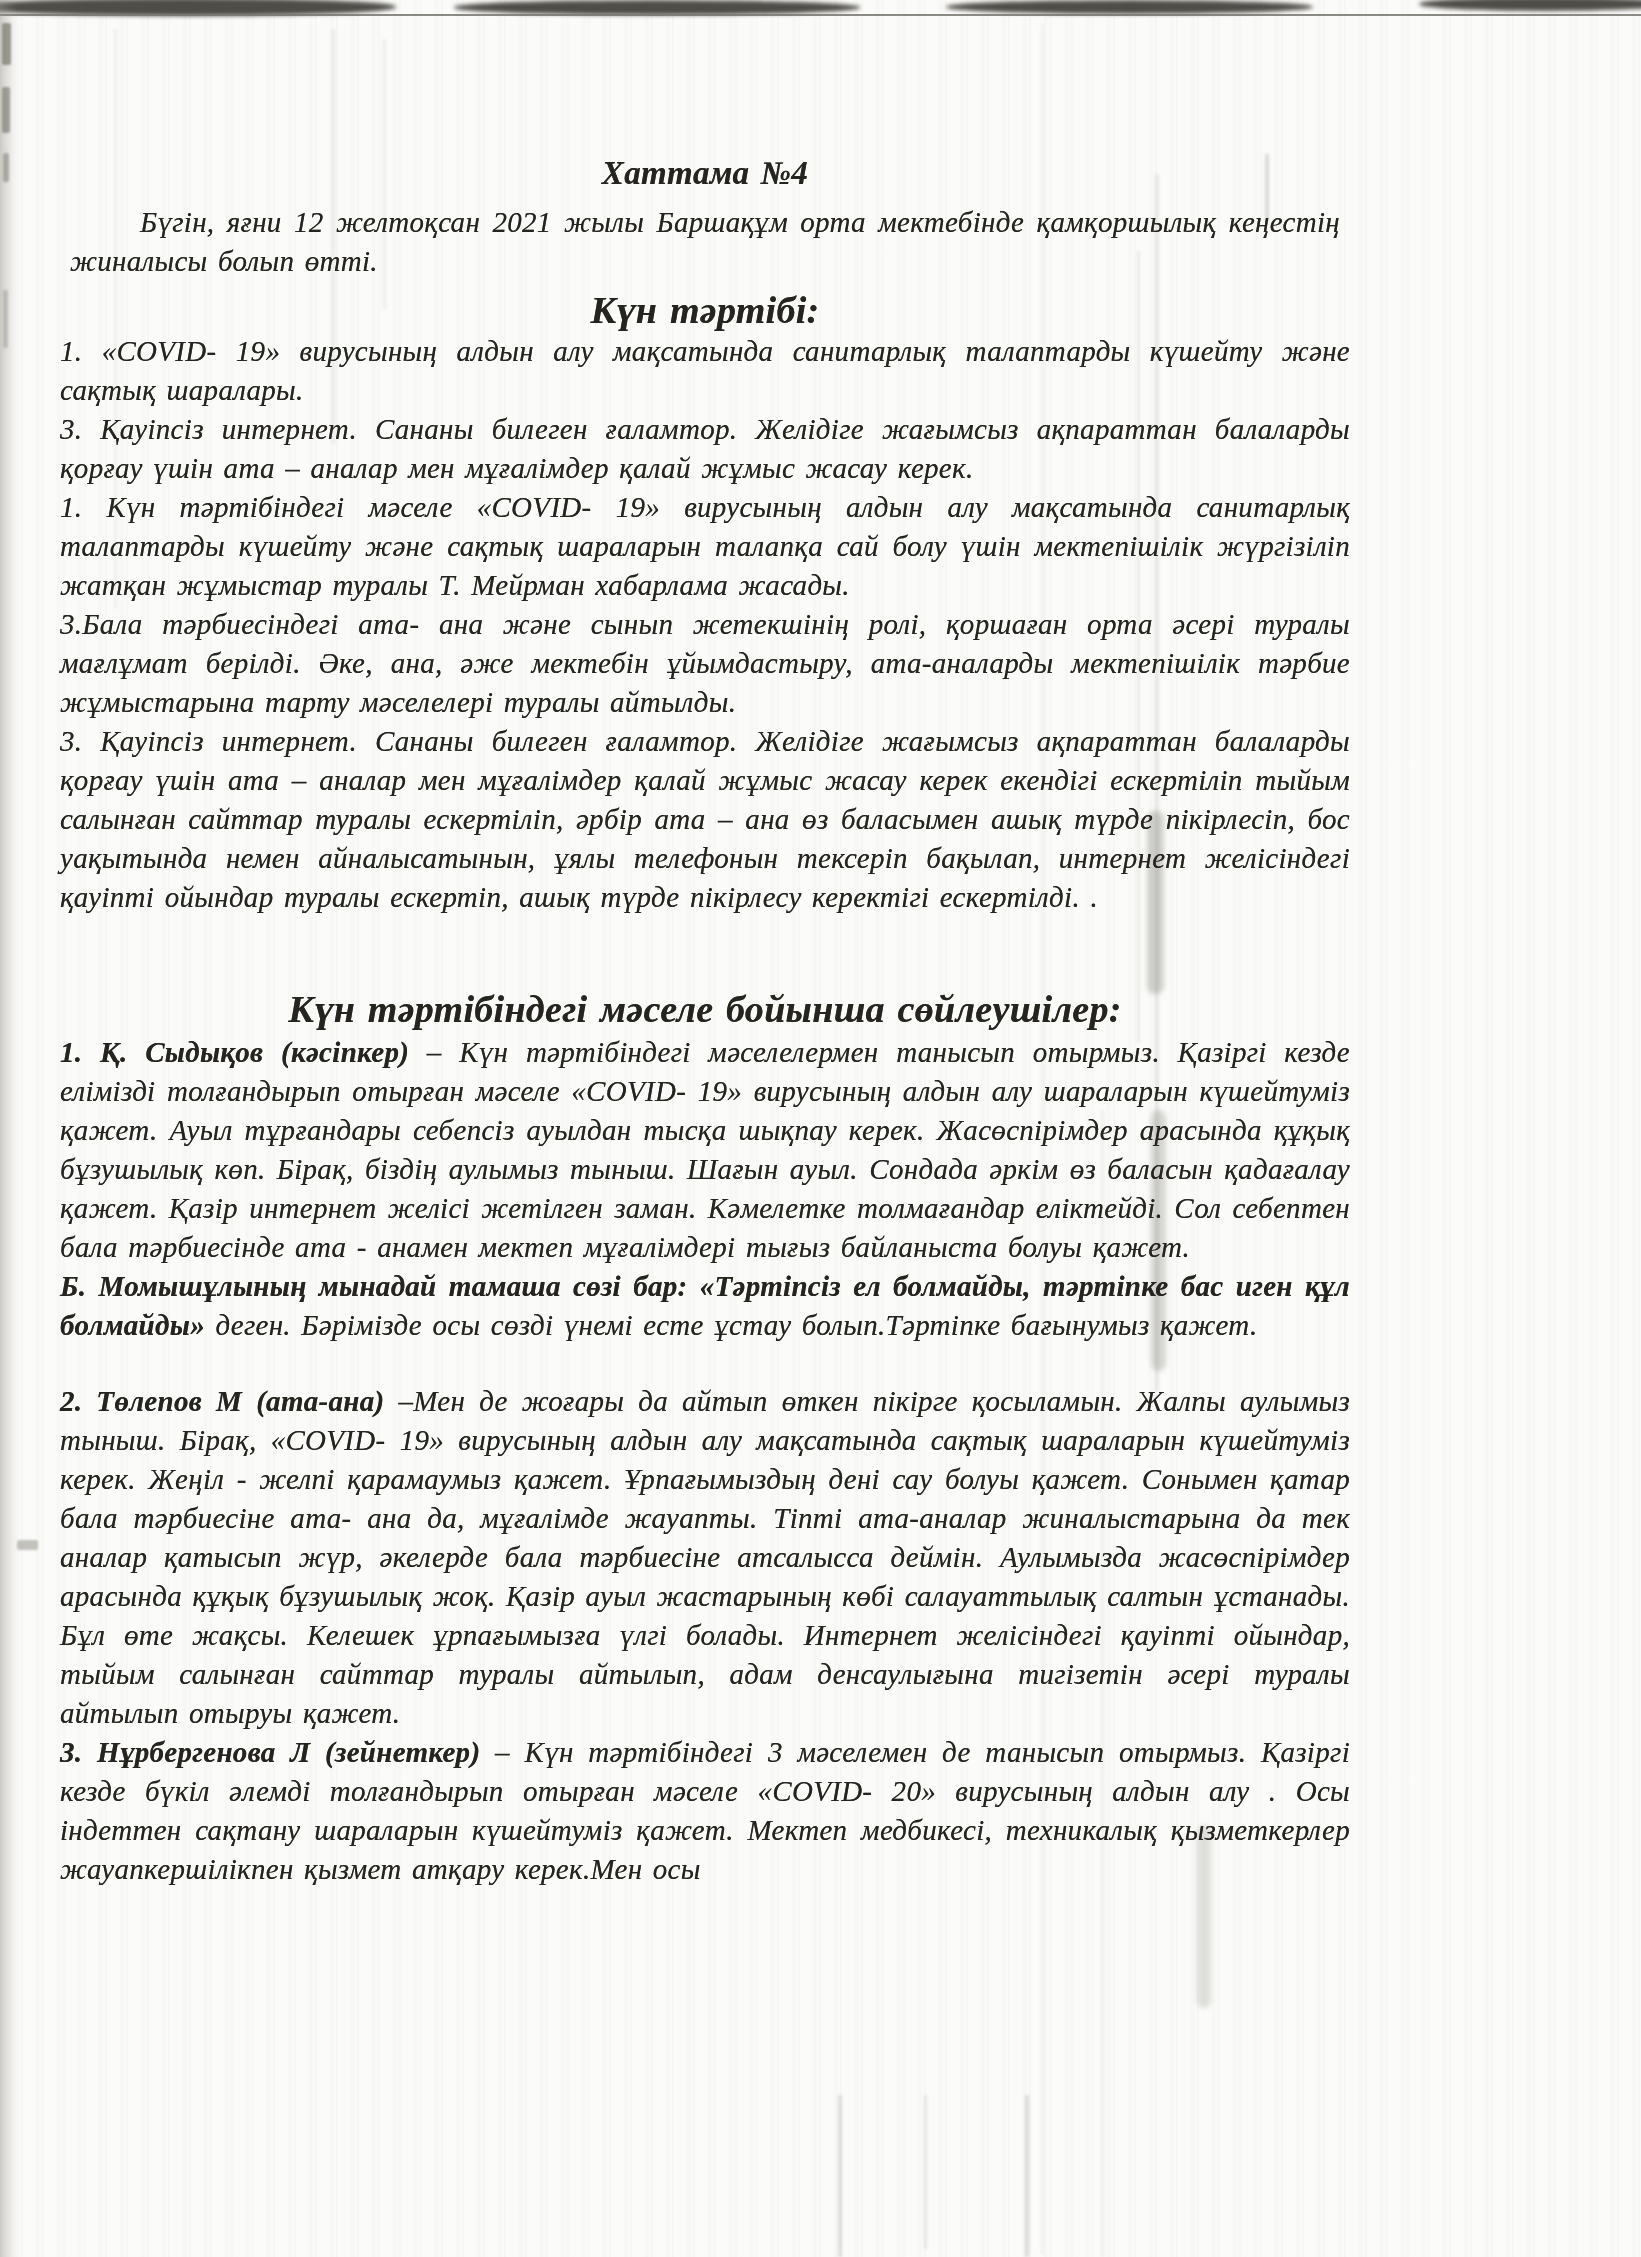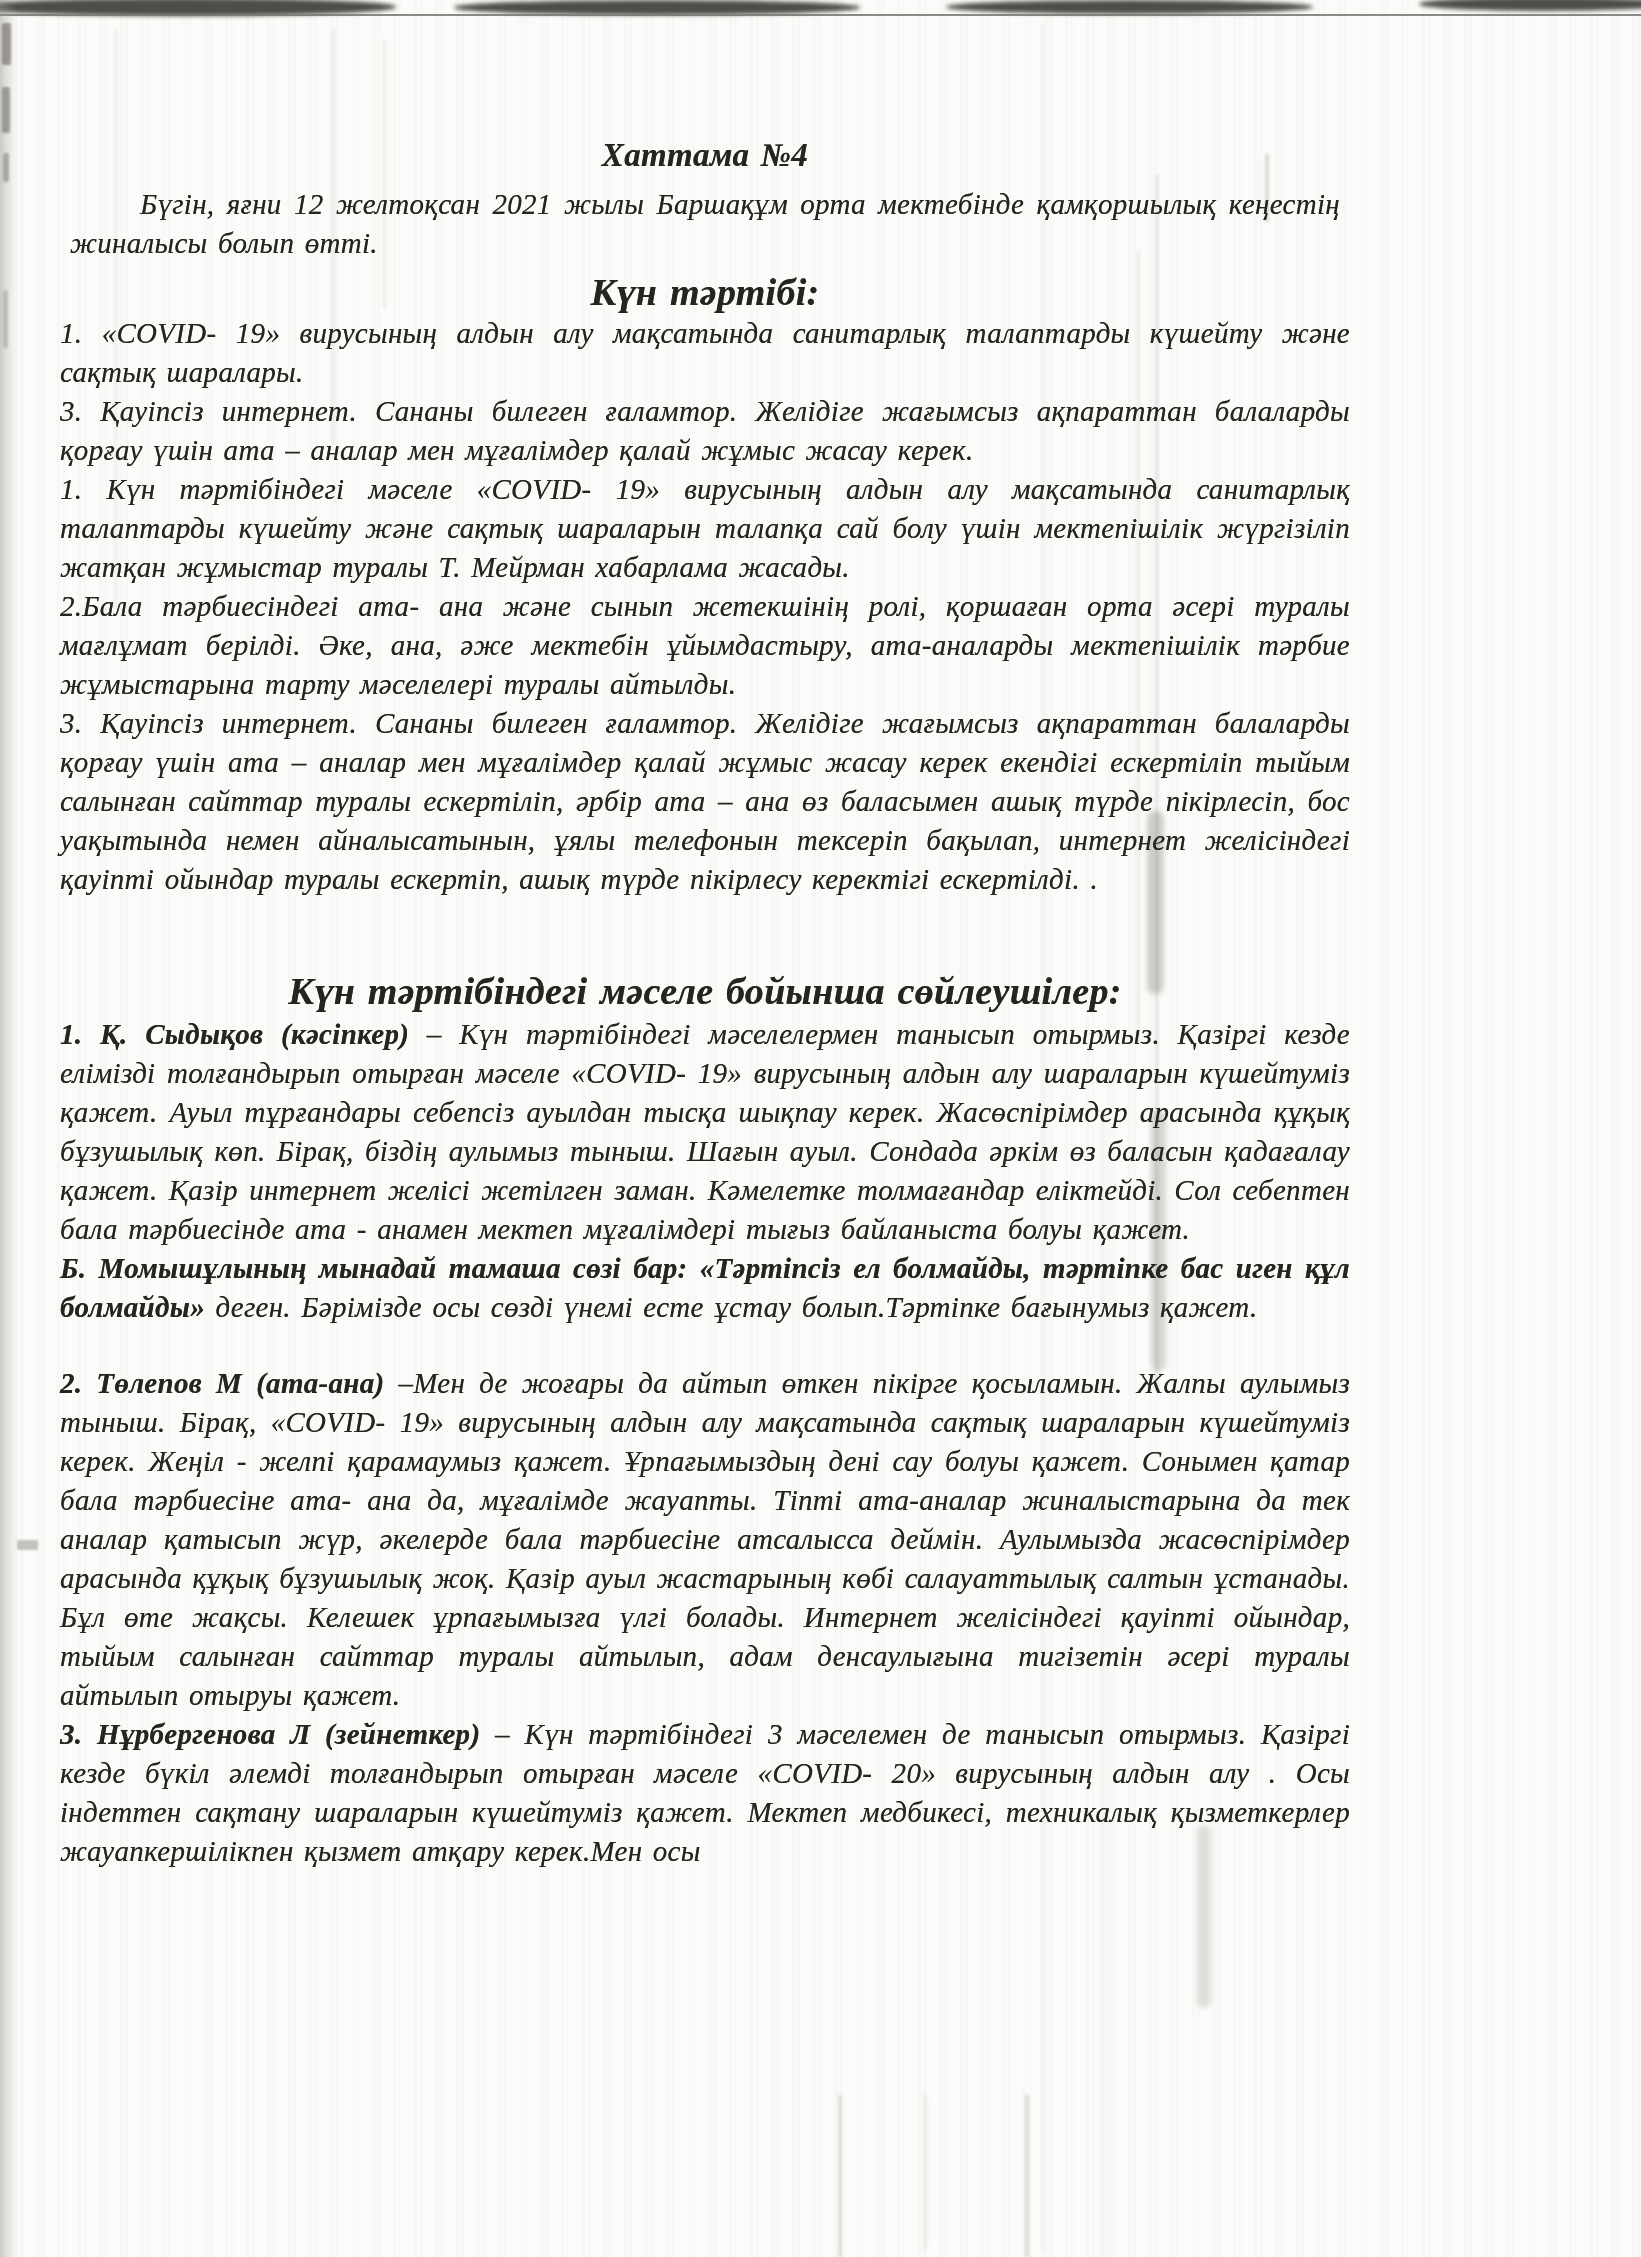--- a/index.html
+++ b/index.html
@@ -90,21 +90,21 @@
     border-radius: 7.7px;
     pointer-events: none;
   }
   .bl1 { left: 1147px; top: 811px;  width: 17.4px; height: 183px; opacity: .30; }
   .bl2 { left: 1151px; top: 1110px; width: 14.5px; height: 261px; opacity: .26; }
   .bl3 { left: 1197px; top: 1825px; width: 13.5px; height: 183px; opacity: .20; }
   
   .content {
     position: absolute;
     left: 60px;
-    top: 136px;
+    top: 154px;
     width: 1290px;
     color: #26241f;
     font-style: italic;
     font-size: 29px;
     line-height: 39px;
     letter-spacing: 0.3px;
     word-spacing: 2.9px;
     text-shadow: 0 0 0.6px rgba(45,43,38,0.75);
   }
   .doc-title {
@@ -171,21 +171,21 @@
 
     <p class="intro">Бүгін, яғни 12 желтоқсан 2021 жылы Баршақұм орта мектебінде қамқоршылық кеңестің жиналысы болып өтті.</p>
 
     <div class="heading">Күн тәртібі:</div>
 
     <p class="body-p">1. «COVID- 19» вирусының алдын алу мақсатында санитарлық талаптарды күшейту және сақтық шаралары.</p>
     <p class="body-p">3. Қауіпсіз интернет. Сананы билеген ғаламтор. Желідіге жағымсыз ақпараттан балаларды қорғау үшін ата – аналар мен мұғалімдер қалай жұмыс жасау керек.</p>
 
 
     <p class="body-p">1. Күн тәртібіндегі мәселе «COVID- 19» вирусының алдын алу мақсатында санитарлық талаптарды күшейту және сақтық шараларын талапқа сай болу үшін мектепішілік жүргізіліп жатқан жұмыстар туралы Т. Мейрман хабарлама жасады.</p>
-    <p class="body-p">2.Бала тәрбиесіндегі ата- ана және сынып жетекшінің ролі, қоршаған орта әсері туралы мағлұмат берілді. Әке, ана, әже мектебін ұйымдастыру, ата-аналарды мектепішілік тәрбие жұмыстарына тарту мәселелері туралы айтылды.</p>
+    <p class="body-p">3.Бала тәрбиесіндегі ата- ана және сынып жетекшінің ролі, қоршаған орта әсері туралы мағлұмат берілді. Әке, ана, әже мектебін ұйымдастыру, ата-аналарды мектепішілік тәрбие жұмыстарына тарту мәселелері туралы айтылды.</p>
     <p class="body-p">3. Қауіпсіз интернет. Сананы билеген ғаламтор. Желідіге жағымсыз ақпараттан балаларды қорғау үшін ата – аналар мен мұғалімдер қалай жұмыс жасау керек екендігі ескертіліп тыйым салынған сайттар туралы ескертіліп, әрбір ата – ана өз баласымен ашық түрде пікірлесіп, бос уақытында немен айналысатынын, ұялы телефонын тексеріп бақылап, интернет желісіндегі қауіпті ойындар туралы ескертіп, ашық түрде пікірлесу керектігі ескертілді. .</p>
 
     <div class="heading h-speakers">Күн тәртібіндегі мәселе бойынша сөйлеушілер:</div>
 
     <p class="body-p"><b class="bname">1. Қ. Сыдықов (кәсіпкер)</b><span> – Күн тәртібіндегі мәселелермен танысып отырмыз. Қазіргі кезде елімізді толғандырып отырған мәселе «COVID- 19» вирусының алдын алу шараларын күшейтуміз қажет. Ауыл тұрғандары себепсіз ауылдан тысқа шықпау керек. Жасөспірімдер арасында құқық бұзушылық көп. Бірақ, біздің аулымыз тыныш. Шағын ауыл. Сондада әркім өз баласын қадағалау қажет. Қазір интернет желісі жетілген заман. Кәмелетке толмағандар еліктейді. Сол себептен бала тәрбиесінде ата - анамен мектеп мұғалімдері тығыз байланыста болуы қажет.</span></p>
 
     <p class="body-p"><b class="bname">Б. Момышұлының мынадай тамаша сөзі бар: «Тәртіпсіз ел болмайды, тәртіпке бас иген құл болмайды»</b><span> деген. Бәрімізде осы сөзді үнемі есте ұстау болып.Тәртіпке бағынумыз қажет.</span></p>
 
     <p class="body-p gap-above"><b class="bname">2. Төлепов М (ата-ана)</b><span> –Мен де жоғары да айтып өткен пікірге қосыламын. Жалпы аулымыз тыныш. Бірақ, «COVID- 19» вирусының алдын алу мақсатында сақтық шараларын күшейтуміз керек. Жеңіл - желпі қарамаумыз қажет. Ұрпағымыздың дені сау болуы қажет. Сонымен қатар бала тәрбиесіне ата- ана да, мұғалімде жауапты. Тіпті ата-аналар жиналыстарына да тек аналар қатысып жүр, әкелерде бала тәрбиесіне атсалысса деймін. Аулымызда жасөспірімдер арасында құқық бұзушылық жоқ. Қазір ауыл жастарының көбі салауаттылық салтын ұстанады. Бұл өте жақсы. Келешек ұрпағымызға үлгі болады. Интернет желісіндегі қауіпті ойындар, тыйым салынған сайттар туралы айтылып, адам денсаулығына тигізетін әсері туралы айтылып отыруы қажет.</span></p>
 

